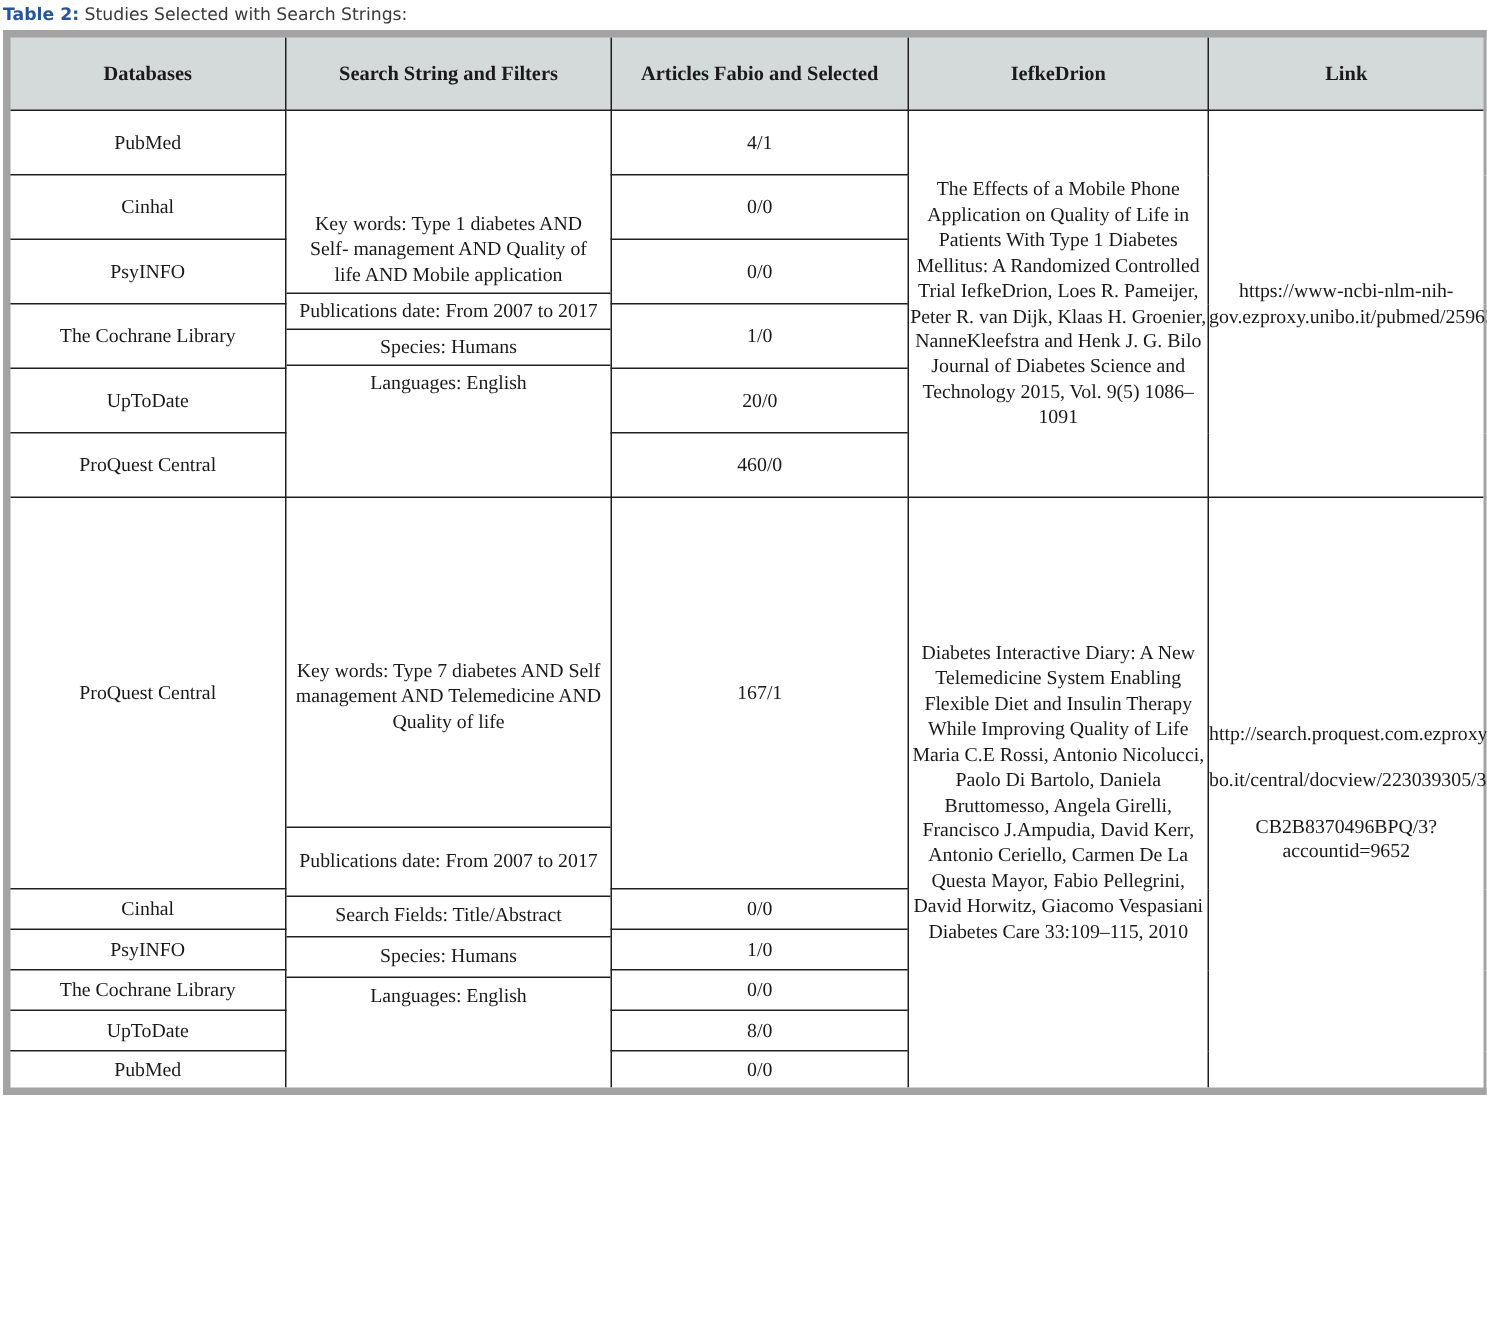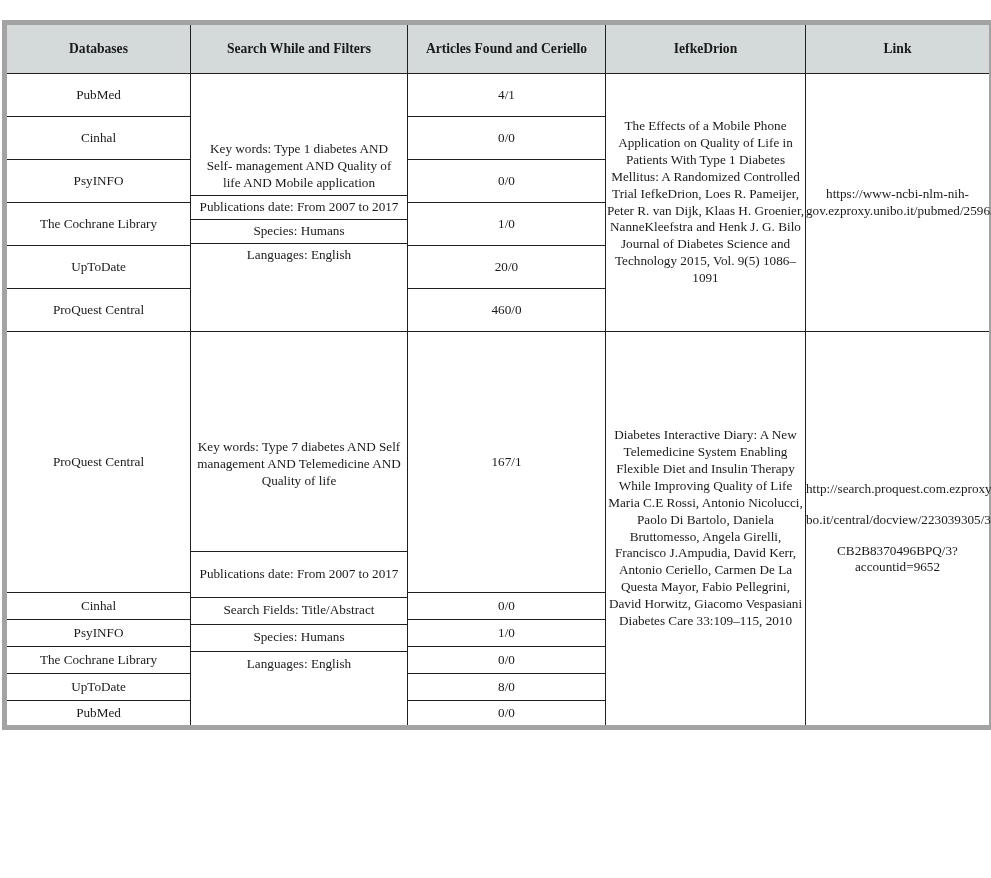--- a/index.html
+++ b/index.html
@@ -120,35 +120,39 @@
 
   
   .r-tall  { height: 43px; }
   .r-short { height: 27px; }
 </style>
 </head>
 <body>
 
 <div class="page">
 
+  <div class="caption">
+    <span class="cap-label">Table 2:</span>
+    <span class="cap-text">Studies Selected with Search Strings:</span>
+  </div>
 
   <div class="tbl-wrap">
     <table class="studies">
       <colgroup>
         <col class="c1">
           <col class="c2">
           <col class="c3">
           <col class="c4">
           <col class="c5">
       </colgroup>
       <thead>
         <tr>
           <th>Databases</th>
-          <th>Search While and Filters</th>
-          <th>Articles Found and Ceriello</th>
+          <th>Search String and Filters</th>
+          <th>Articles Fabio and Selected</th>
           <th>IefkeDrion</th>
           <th>Link</th>
         </tr>
       </thead>
 
       <tbody>
 
         <tr class="r-tall">
           <td class="db-cell">PubMed</td>
           <td class="filters-cell" rowspan="6">

